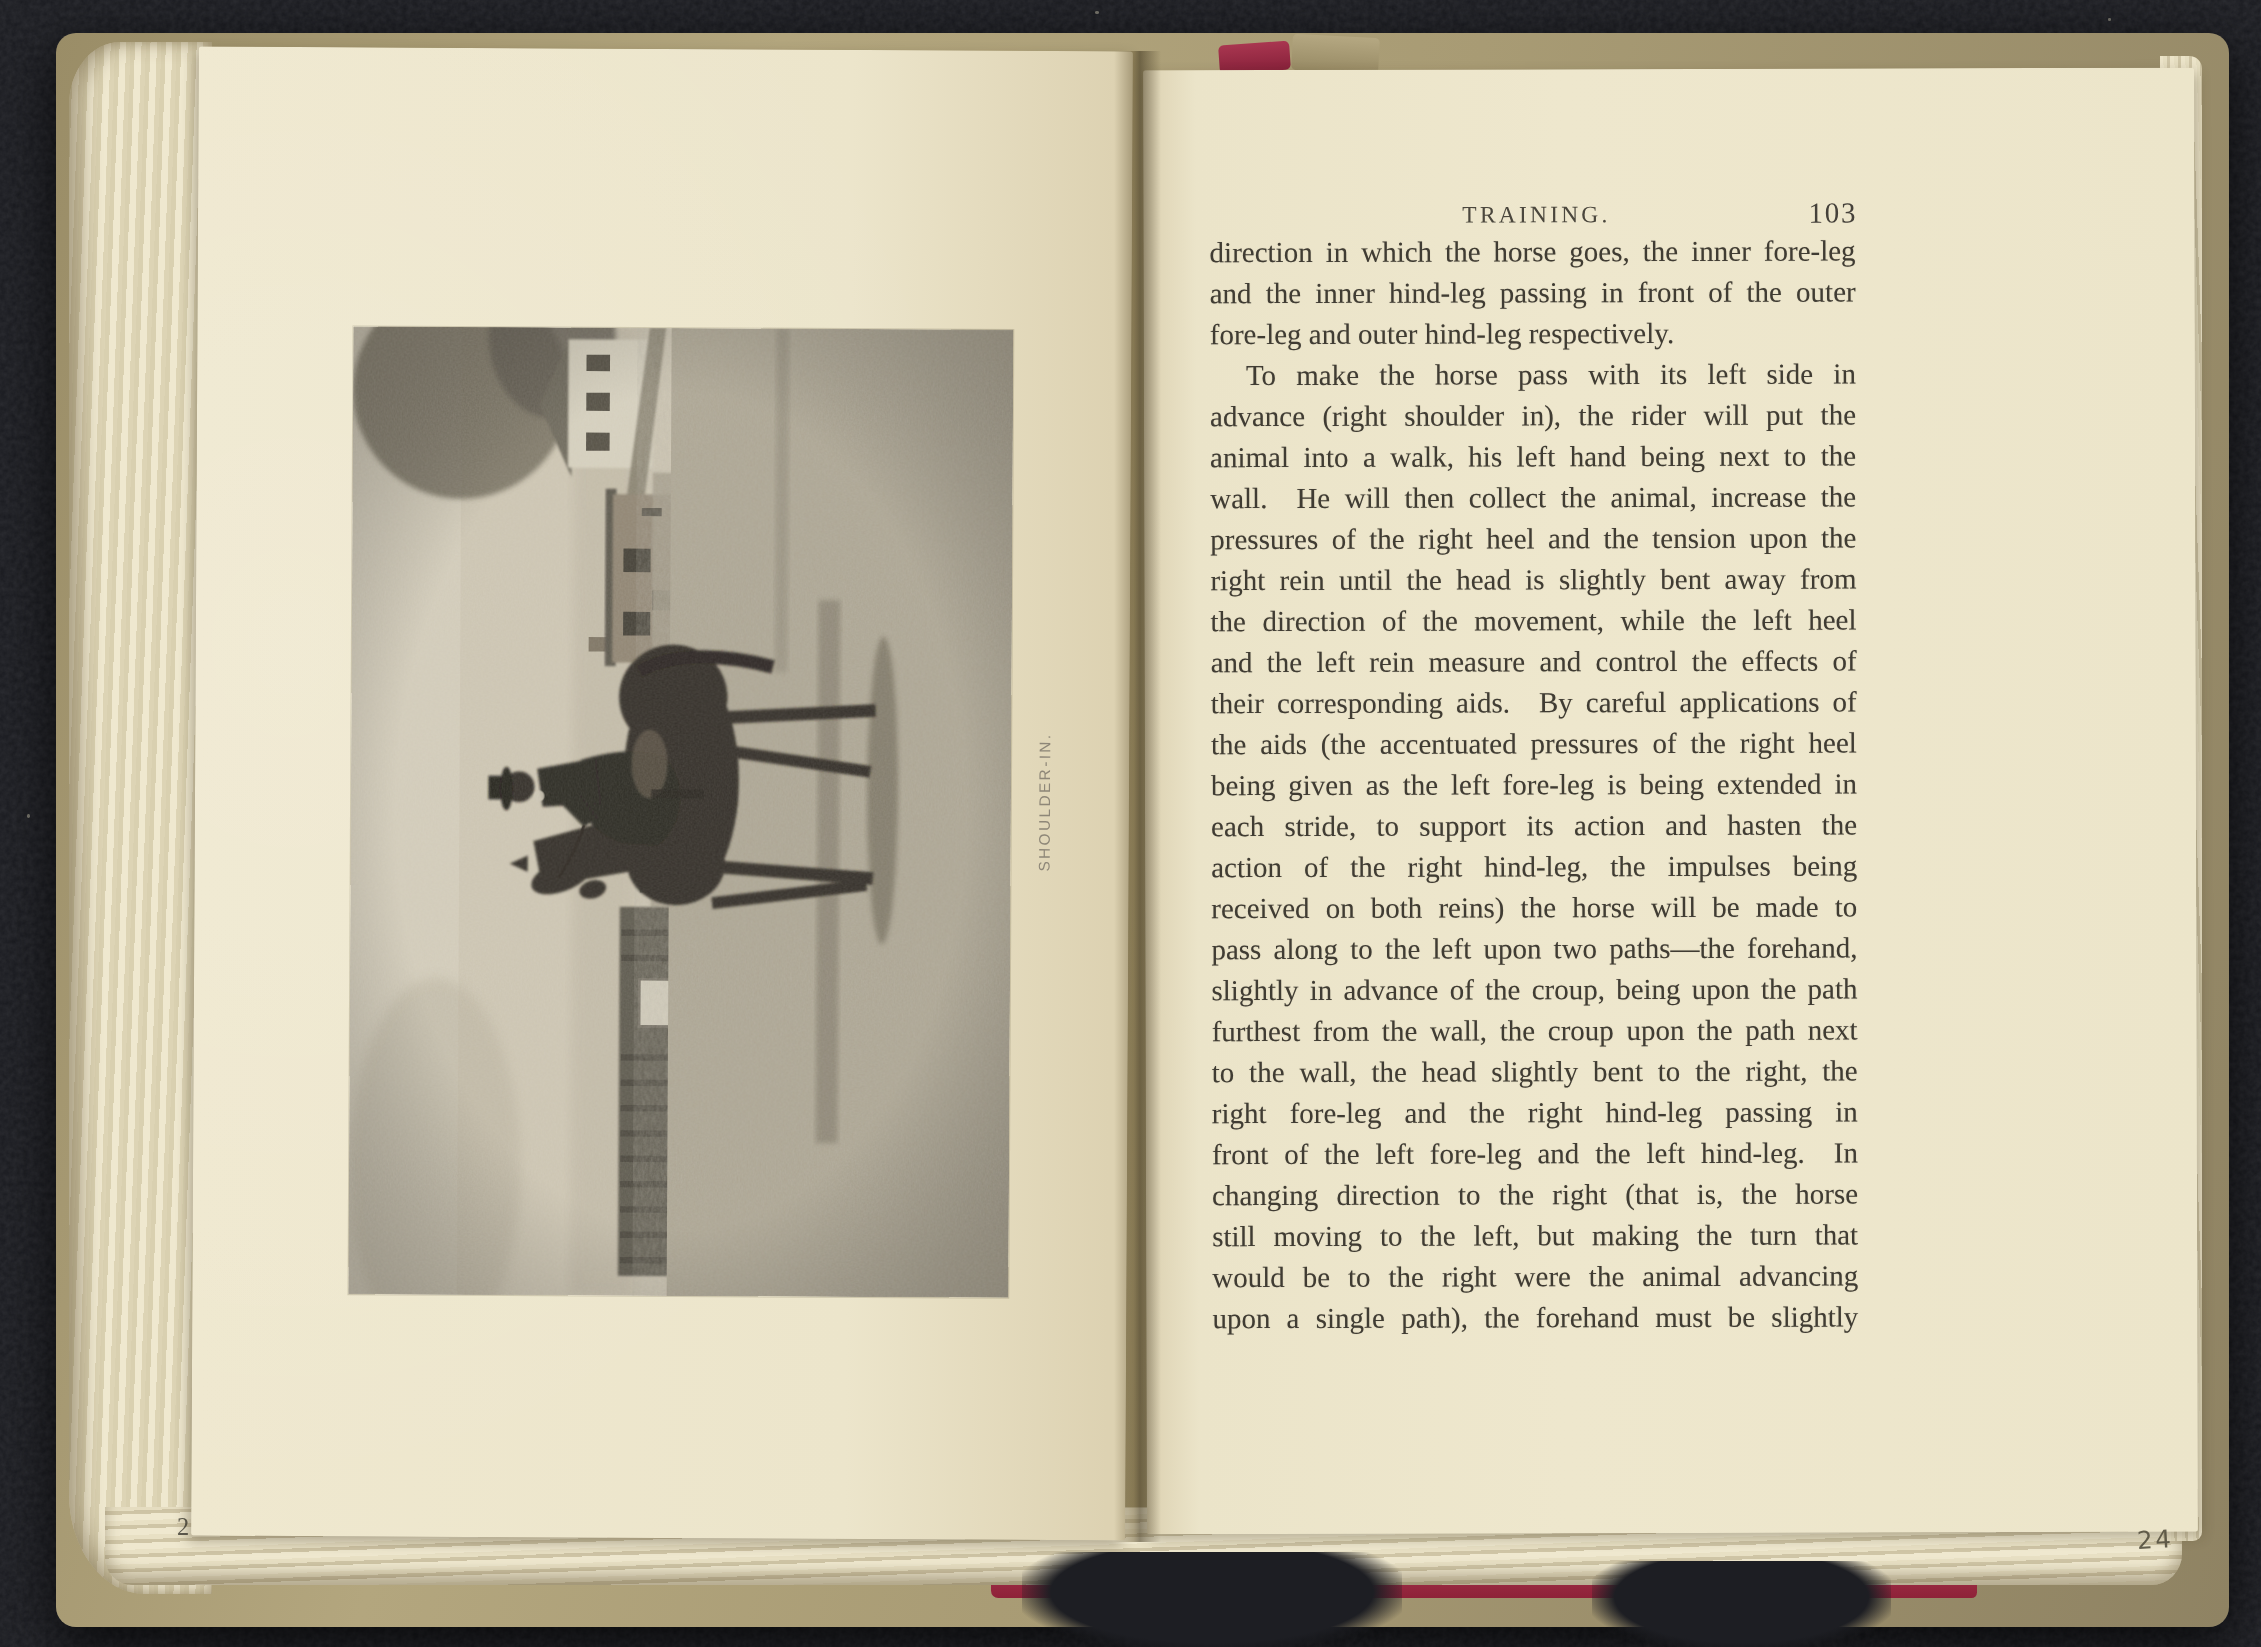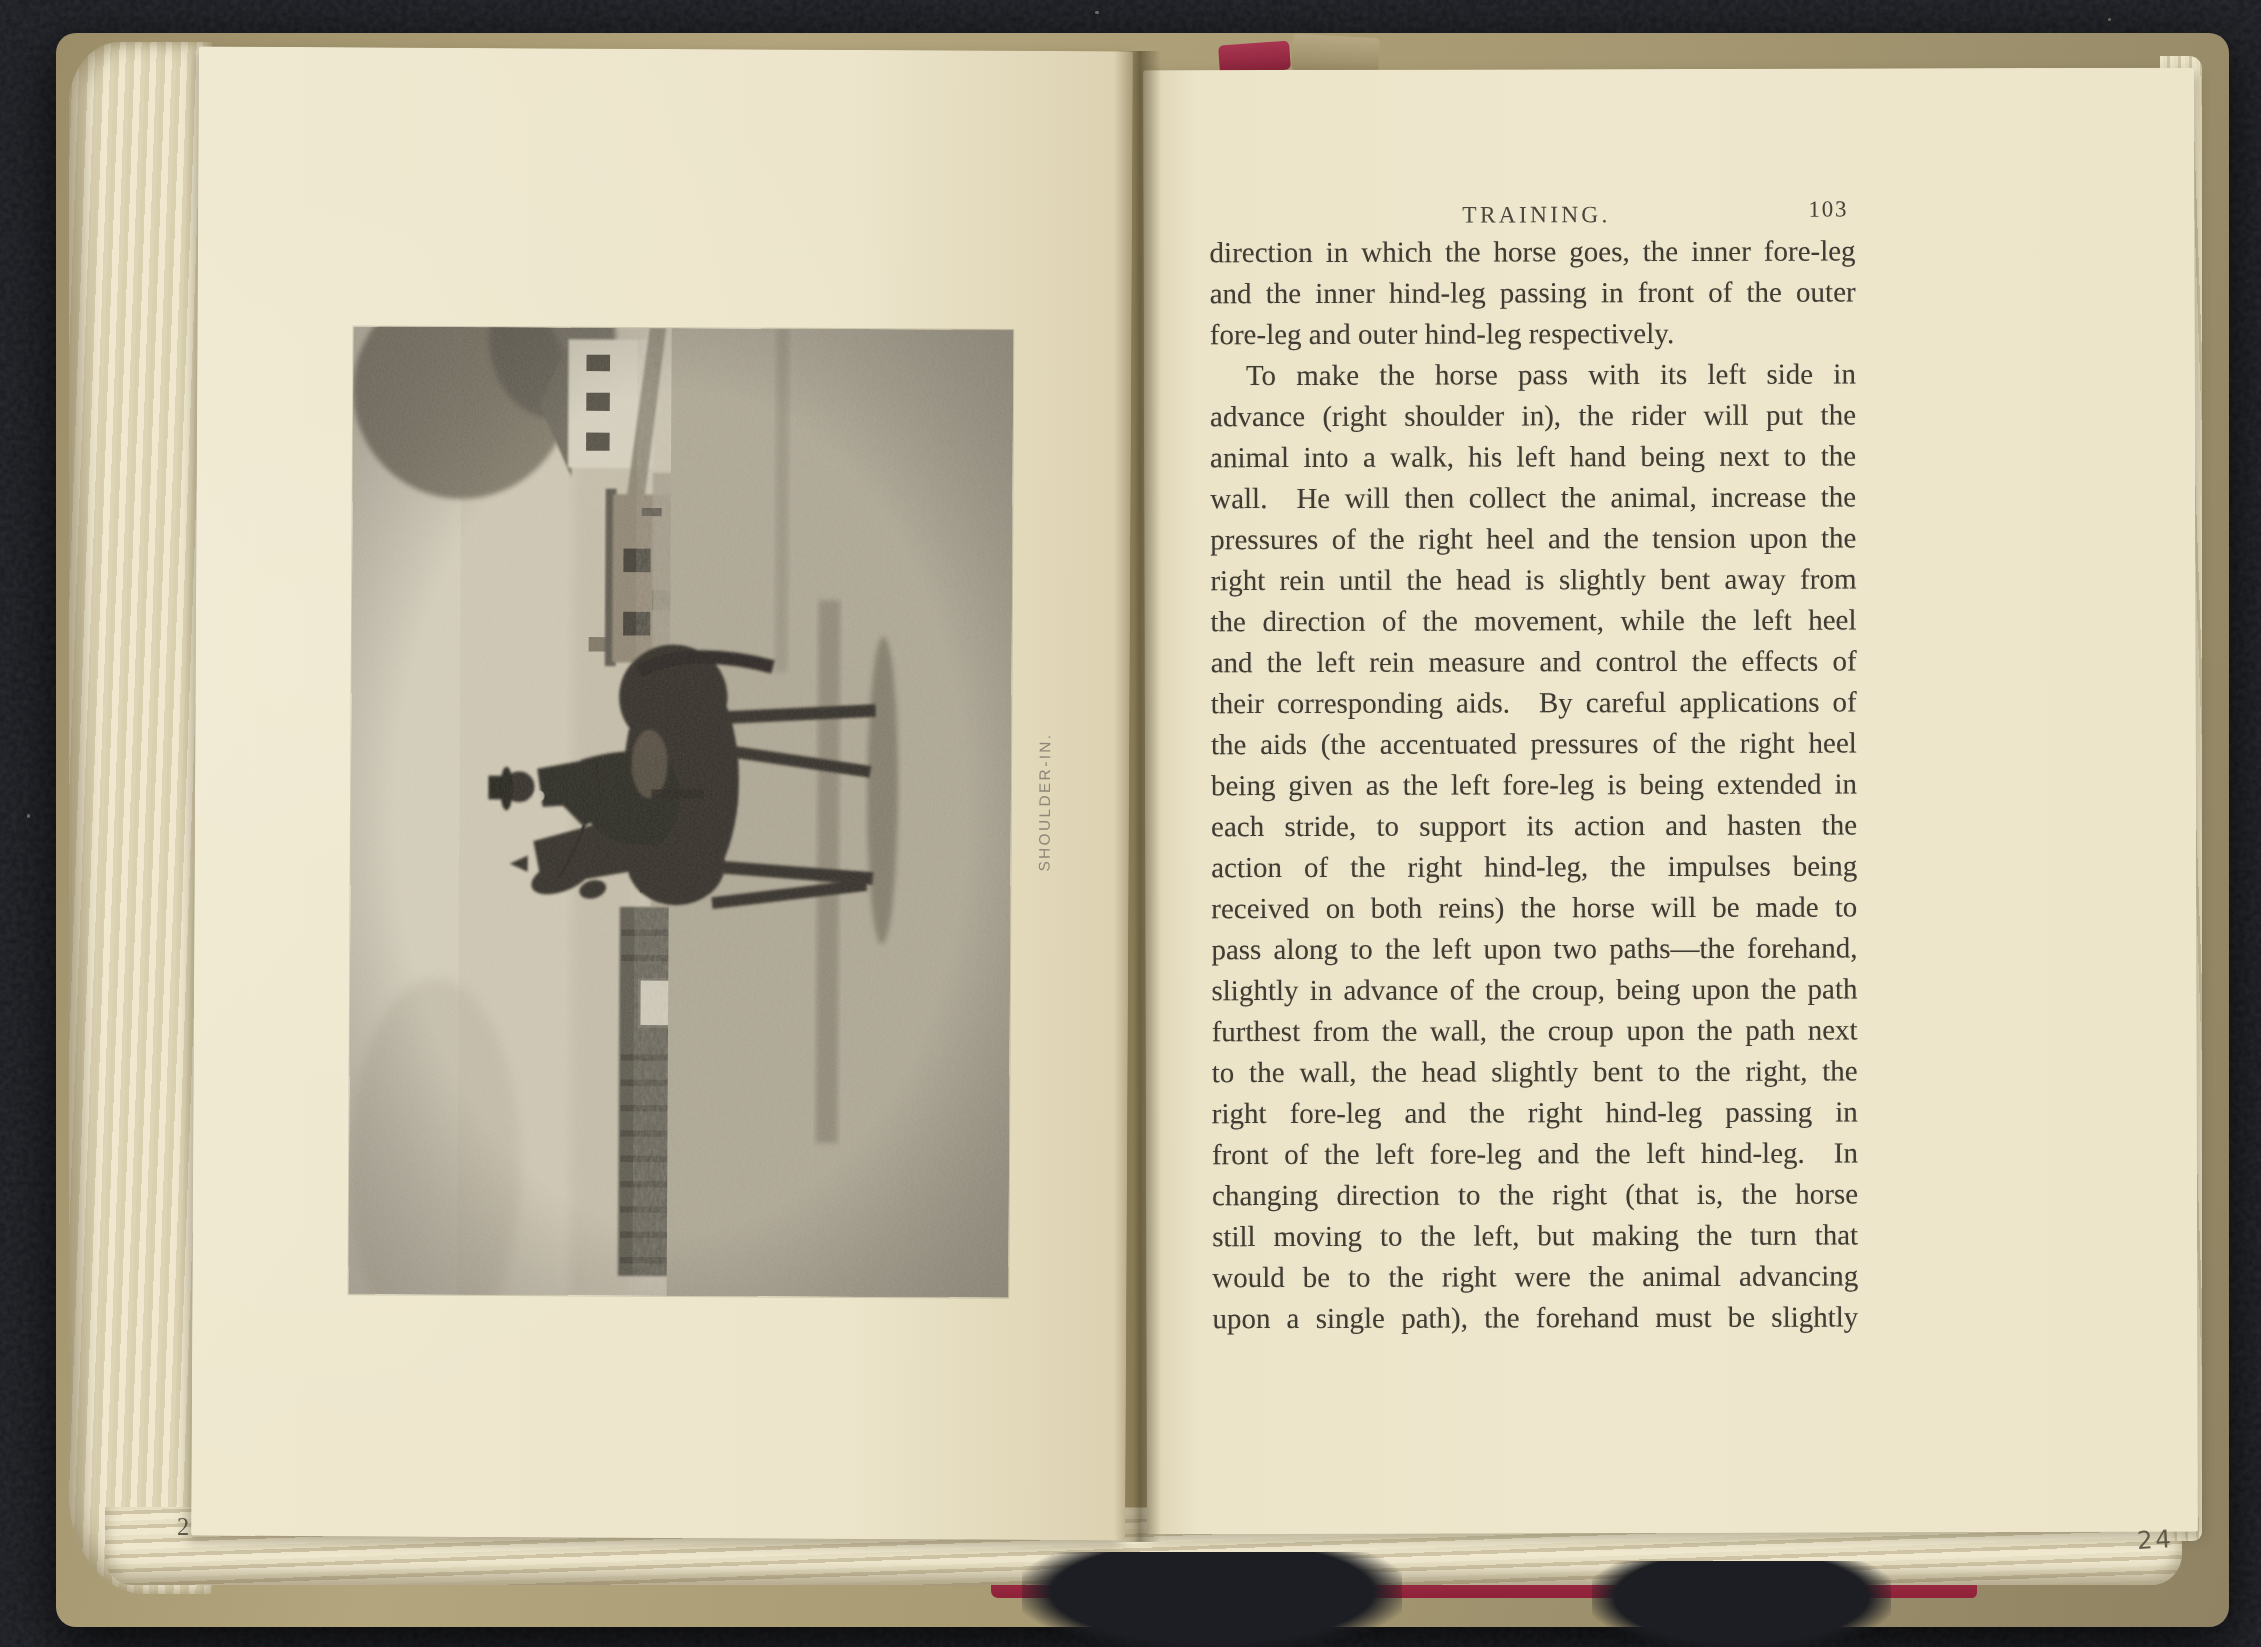--- a/index.html
+++ b/index.html
@@ -56,21 +56,21 @@
          transform:translate(-50%,-50%) rotate(-90deg);}
   .photo-rot svg{display:block;width:100%;height:100%;}
   .plate-caption{position:absolute;left:850px;top:751px;transform:translate(-50%,-50%) rotate(-90deg);
          font-family:"Liberation Sans",sans-serif;font-size:15.4px;letter-spacing:2.4px;
          color:#8e8778;white-space:nowrap;}
 
   
   .running-head{position:absolute;left:0;top:0;width:100%;}
   .rh-title{position:absolute;left:385px;top:132px;transform:translateX(-50%);
          font-size:23.5px;letter-spacing:3.2px;color:#4b473d;margin-left:8px;}
-  .rh-num{position:absolute;left:665px;top:128px;font-size:23px;letter-spacing:1.8px;color:#45413a;}
+  .rh-num{position:absolute;left:665px;top:128px;font-size:29px;letter-spacing:1.8px;color:#45413a;}
   .text-block{position:absolute;left:66px;top:162px;width:646px;
          font-size:29px;line-height:41px;color:var(--ink,#403c33);
          text-shadow:0 0 0.9px rgba(64,60,51,.30);}
   .line{text-align:justify;text-align-last:justify;height:41px;white-space:normal;}
   .line.end{text-align-last:left;}
   .line.indent{text-indent:36px;}
 
   
   .pencil-24{position:absolute;left:2137px;top:1525px;font-family:"DejaVu Sans",sans-serif;
          font-size:24.4px;color:#55503f;transform:rotate(-3deg);opacity:.9;letter-spacing:2.7px;}

